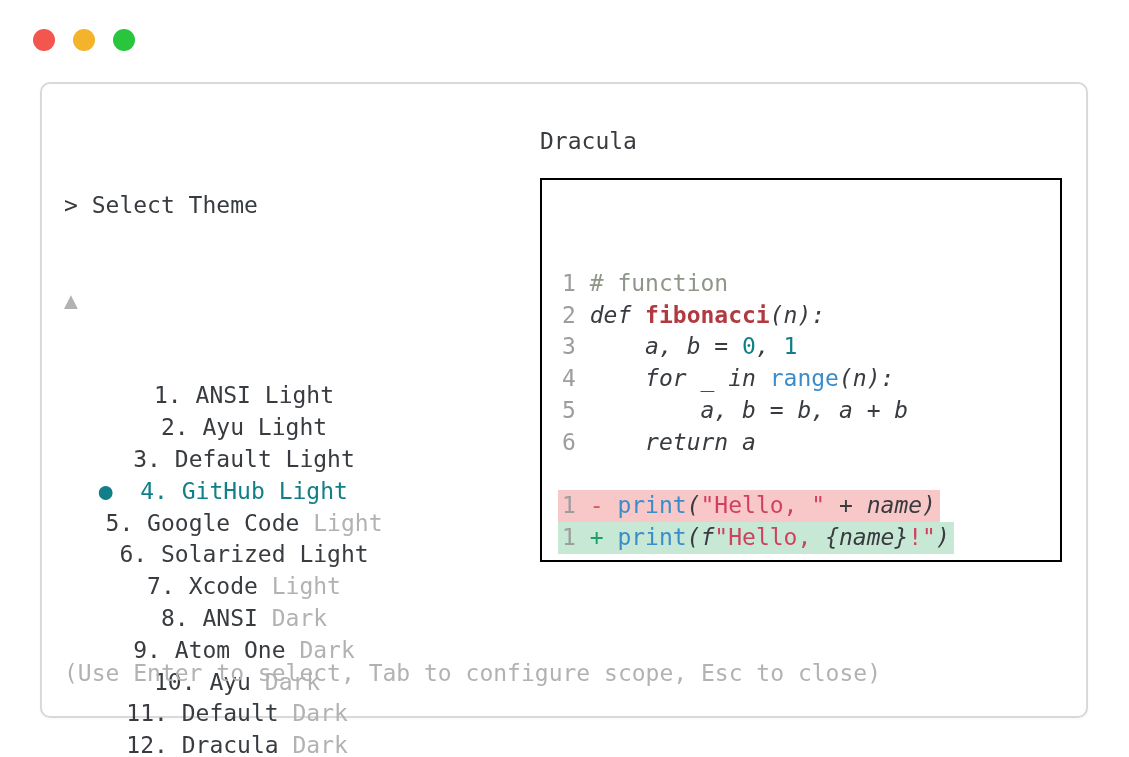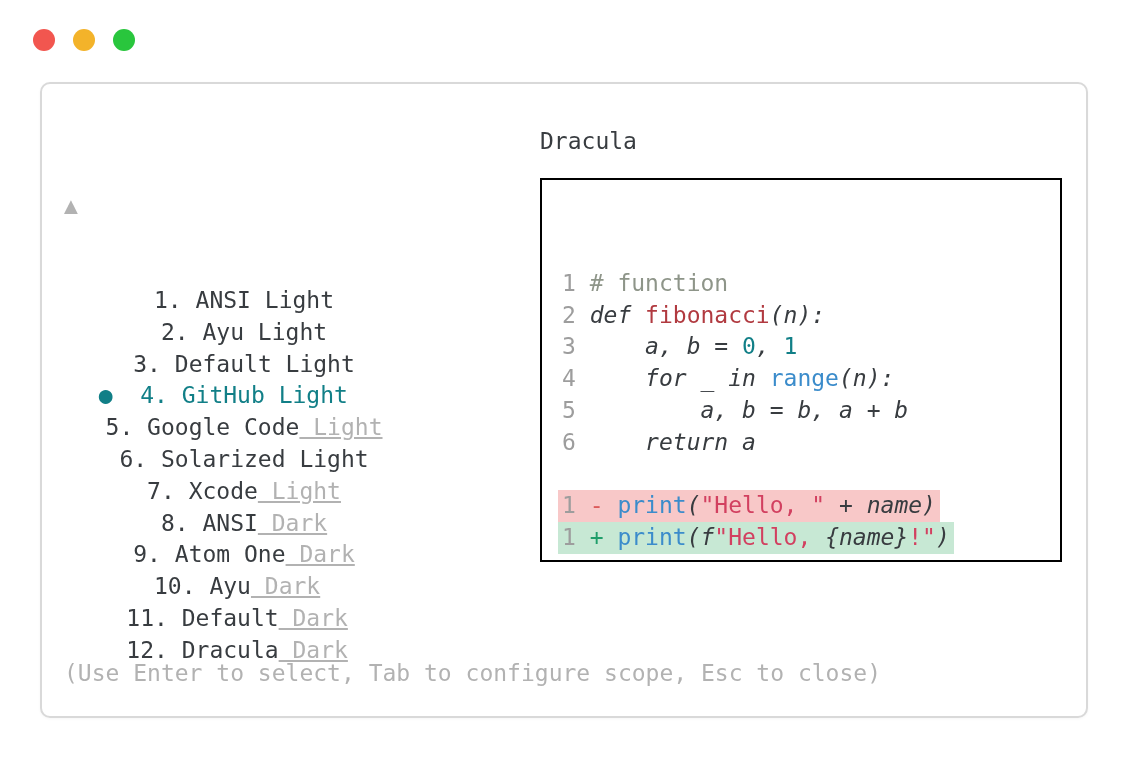--- a/index.html
+++ b/index.html
@@ -17,36 +17,36 @@
   .dot-green  { background:var(--light_green); }
 
   .window {
     position:absolute; left:40px; top:82px; width:1048px; height:636px;
     background:#fff; border:2px solid var(--border,#d9d9d9); border-radius:10px;
     box-shadow:0 1px 3px rgba(0,0,0,.04);
   }
 
   .pane-left { position:absolute; left:22px; top:42px; white-space:pre; line-height:31.8px; }
   .row { min-height:31.8px; }
-  .muted  { color:var(--muted);text-decoration:underline; }
+  .muted  { color:var(--muted); }
   .arrow-up { color:var(--muted); }
   .theme-item { cursor:default;text-align:center; }
   .theme-item.selected { color:var(--accent); }
 
   .preview-label { position:absolute; left:498px; top:42px; line-height:31.8px; white-space:pre; }
   .preview-box {
     position:absolute; left:498px; top:94px; width:522px; height:384px;
     border:2px solid #000000; background:#fff; overflow:hidden;
   }
   .code { padding:56px 0 0 20px; white-space:pre; line-height:31.8px; }
   .line { min-height:31.8px; }
   .ln      { color:var(--linenum); }
   .plain   { color:var(--text);font-style:italic; }
   .comment { color:var(--comment); }
-  .func    { color:var(--func_red); }
+  .func    { color:var(--func_red);font-weight:bold; }
   .call    { color:var(--call_blue); }
   .number  { color:var(--accent); }
   .string  { color:var(--string_red); }
   .minus   { color:var(--minus_red); }
   .plus    { color:var(--plus_green); }
   .hl { display:inline-block; padding:0 4px; margin-left:-4px; line-height:31.8px; }
   .hl-del { background:var(--del_bg); }
   .hl-ins { background:var(--ins_bg); }
 
   .footer { position:absolute; left:22px; top:574px; line-height:31.8px; color:var(--muted); white-space:pre; }
@@ -56,20 +56,21 @@
 
 <div class="traffic-lights">
   <div class="dot dot-red"></div>
   <div class="dot dot-yellow"></div>
   <div class="dot dot-green"></div>
 </div>
 
 <div class="window">
 
   <div class="pane-left">
+    <div class="row">&gt; Select Theme</div>
     <div class="row arrow-up">▲</div>
     <div><div class="row theme-item"><span>  </span><span> 1. </span><span>ANSI Light</span></div><div class="row theme-item"><span>  </span><span> 2. </span><span>Ayu Light</span></div><div class="row theme-item"><span>  </span><span> 3. </span><span>Default Light</span></div><div class="row theme-item selected"><span>● </span><span> 4. </span><span>GitHub Light</span></div><div class="row theme-item"><span>  </span><span> 5. </span><span>Google Code</span><span class="muted"> Light</span></div><div class="row theme-item"><span>  </span><span> 6. </span><span>Solarized Light</span></div><div class="row theme-item"><span>  </span><span> 7. </span><span>Xcode</span><span class="muted"> Light</span></div><div class="row theme-item"><span>  </span><span> 8. </span><span>ANSI</span><span class="muted"> Dark</span></div><div class="row theme-item"><span>  </span><span> 9. </span><span>Atom One</span><span class="muted"> Dark</span></div><div class="row theme-item"><span>  </span><span>10. </span><span>Ayu</span><span class="muted"> Dark</span></div><div class="row theme-item"><span>  </span><span>11. </span><span>Default</span><span class="muted"> Dark</span></div><div class="row theme-item"><span>  </span><span>12. </span><span>Dracula</span><span class="muted"> Dark</span></div></div>
     
   </div>
 
   <div class="preview-label">Dracula</div>
 
   <div class="preview-box">
     <div class="code"><div class="line"></div><div class="line"><span class="ln">1 </span><span class="comment"># function</span></div><div class="line"><span class="ln">2 </span><span class="plain">def </span><span class="func">fibonacci</span><span class="plain">(n):</span></div><div class="line"><span class="ln">3 </span><span class="plain">    a, b = </span><span class="number">0</span><span class="plain">, </span><span class="number">1</span></div><div class="line"><span class="ln">4 </span><span class="plain">    for _ in </span><span class="call">range</span><span class="plain">(n):</span></div><div class="line"><span class="ln">5 </span><span class="plain">        a, b = b, a + b</span></div><div class="line"><span class="ln">6 </span><span class="plain">    return a</span></div><div class="line"></div><div class="line"><span class="hl hl-del"><span class="ln">1 </span><span class="minus">- </span><span class="call">print</span><span class="plain">(</span><span class="string">"Hello, "</span><span class="plain"> + name)</span></span></div><div class="line"><span class="hl hl-ins"><span class="ln">1 </span><span class="plus">+ </span><span class="call">print</span><span class="plain">(f</span><span class="string">"Hello, </span><span class="plain">{name}</span><span class="string">!"</span><span class="plain">)</span></span></div></div>
   </div>

